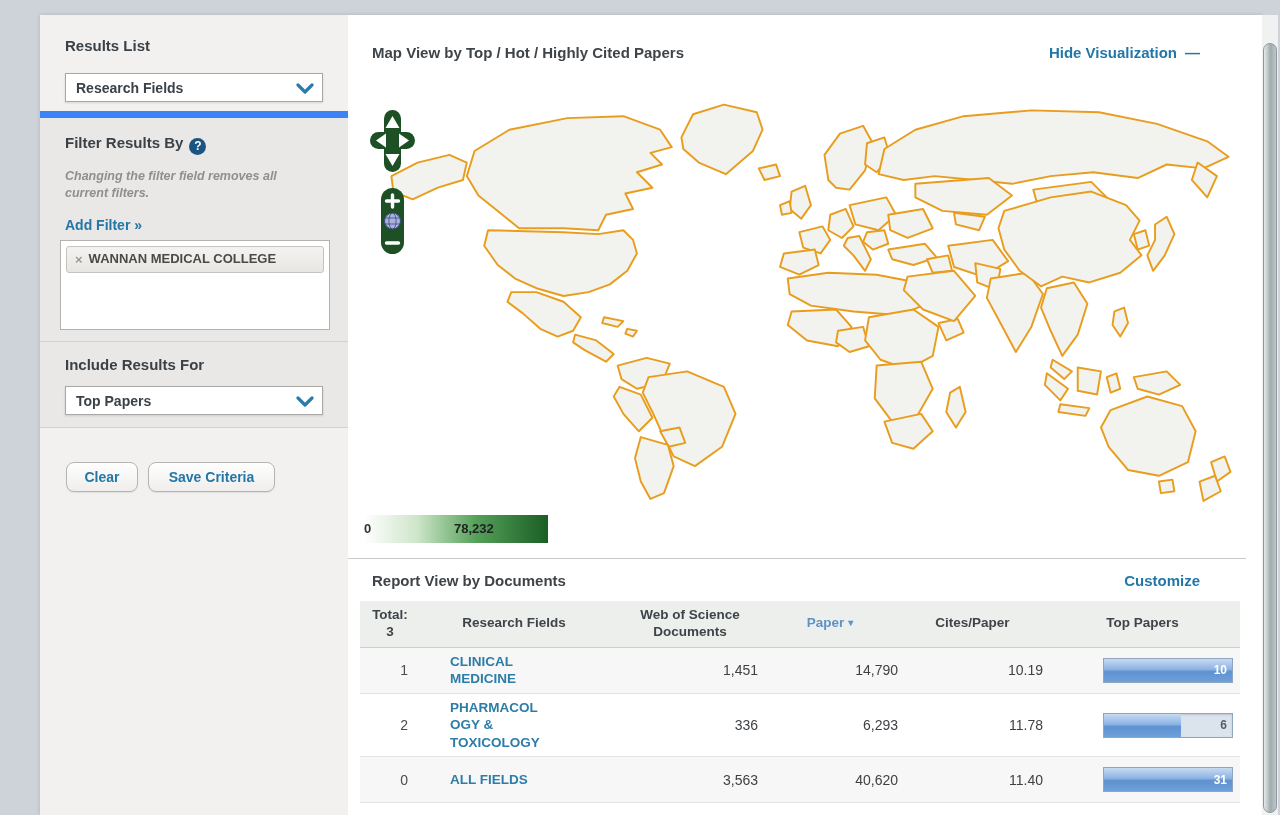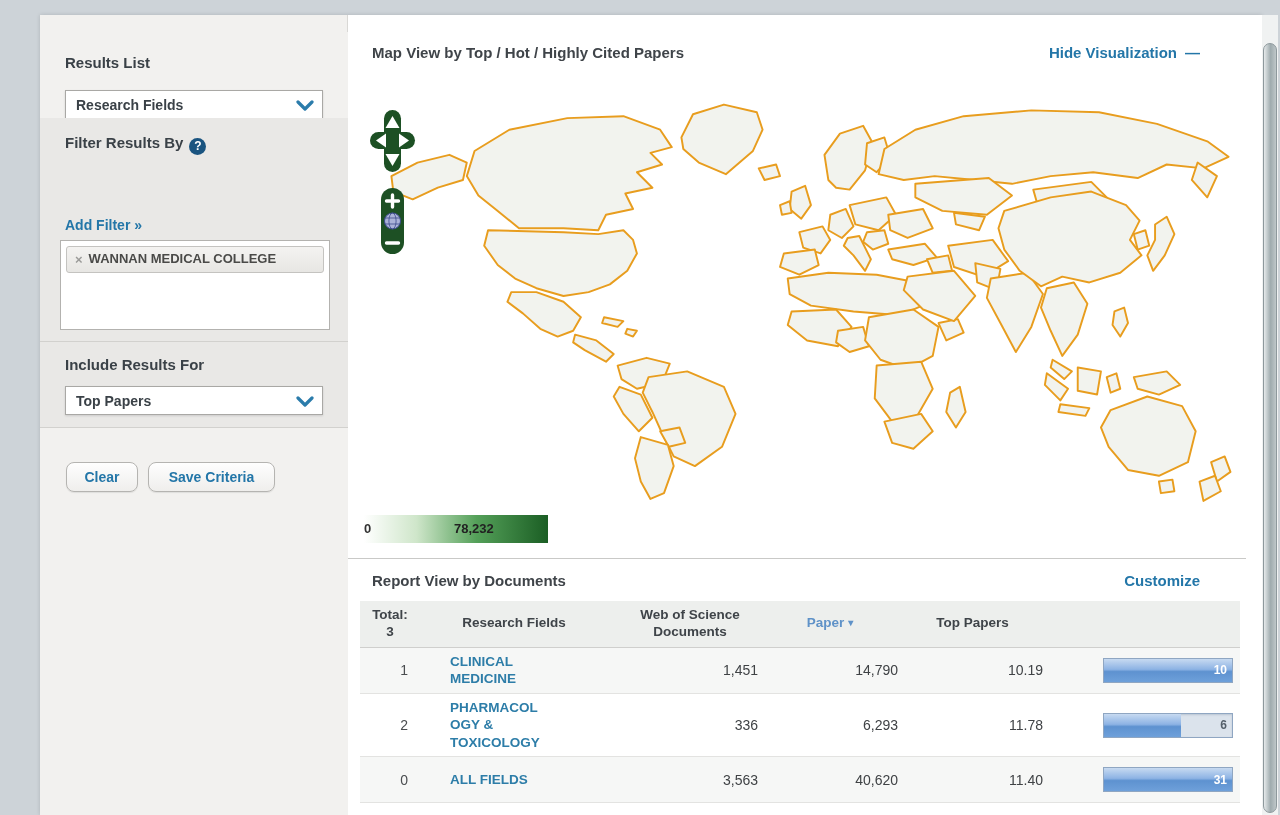--- a/index.html
+++ b/index.html
@@ -6,21 +6,21 @@
   html,body { width:1280px; height:815px; overflow:hidden;
     font-family:"Liberation Sans", sans-serif; background:#cdd3d8; }
 
   #panel { position:absolute; left:40px; top:15px; width:1222px; height:800px;
     background:#ffffff; box-shadow:0 0 4px rgba(0,0,0,.15); }
 
   
   #sidebar { position:absolute; left:0; top:0; width:308px; height:800px;
     border-right:1px solid #d9d8d5; background:#f2f1ef; }
   .sec { position:absolute; left:0; width:308px; }
-  #sec-results { top:0; height:103px; background:#f2f1ef; border-bottom:7px solid #3b82f6;margin-top:17px; }
+  #sec-results { top:0; height:103px; background:#f2f1ef; border-bottom:7px solid #3b82f6; }
   #sec-filter  { top:103px; height:224px; background:#e9e8e6; border-bottom:1px solid #d2d1ce; }
   #sec-include { top:327px; height:86px; background:#e9e8e6; border-bottom:1px solid #d2d1ce; }
   #sec-actions { top:413px; height:387px; background:#f2f1ef; }
 
   .side-heading { color:#3a4147; font-size:15px; font-weight:bold; }
 
   .dropdown { position:absolute; left:25px; width:258px; height:29px; background:#fff;
     border:1px solid #a9a8a5; display:flex; align-items:center; justify-content:space-between;
     padding:0 8px 0 10px; cursor:pointer; box-shadow:0 1px 2px rgba(0,0,0,.12); }
   .dropdown .dd-text { color:#3a4147; font-size:14px; font-weight:bold; }
@@ -124,20 +124,21 @@
         <svg class="chev" viewBox="0 0 18 12">
             <polyline points="2,3 9,10 16,3"></polyline>
           </svg>
       </div>
     </div>
 
     <div id="sec-filter" class="sec">
       <div style="position:absolute;left:25px;top:16px;">
         <span class="side-heading">Filter Results By</span><span class="help-badge">?</span>
       </div>
+      <div class="note">Changing the filter field removes all current filters.</div>
       <a class="add-filter">Add Filter »</a>
       <div class="tag-listbox">
         <div class="filter-tag">
           <span class="tag-x">×</span>
           <span class="tag-label">WANNAN MEDICAL COLLEGE</span>
         </div>
       </div>
     </div>
 
     <div id="sec-include" class="sec">
@@ -254,20 +255,21 @@
       <a id="customize-link" class="blue-link">Customize</a>
 
       <div id="table">
         <div id="thead" class="trow">
           <div class="th"><span>Total:</span><br>
             <span>3</span></div>
           <div class="th th-field">Research Fields</div>
           <div class="th th-docs"><span style="display:inline-block;max-width:125px;">Web of Science Documents</span></div>
           <div class="th th-cites"><span>Paper</span>
             <span class="sort-arrow">▾</span></div>
+          <div class="th">Cites/Paper</div>
           <div class="th">Top Papers</div>
         </div>
 
         <div class="trow data-row row-alt">
           <div class="cell-rank">1</div>
           <div class="cell-field"><a>CLINICAL MEDICINE</a></div>
           <div class="cell-num">1,451</div>
           <div class="cell-num">14,790</div>
           <div class="cell-num">10.19</div>
           <div class="cell-bar">

